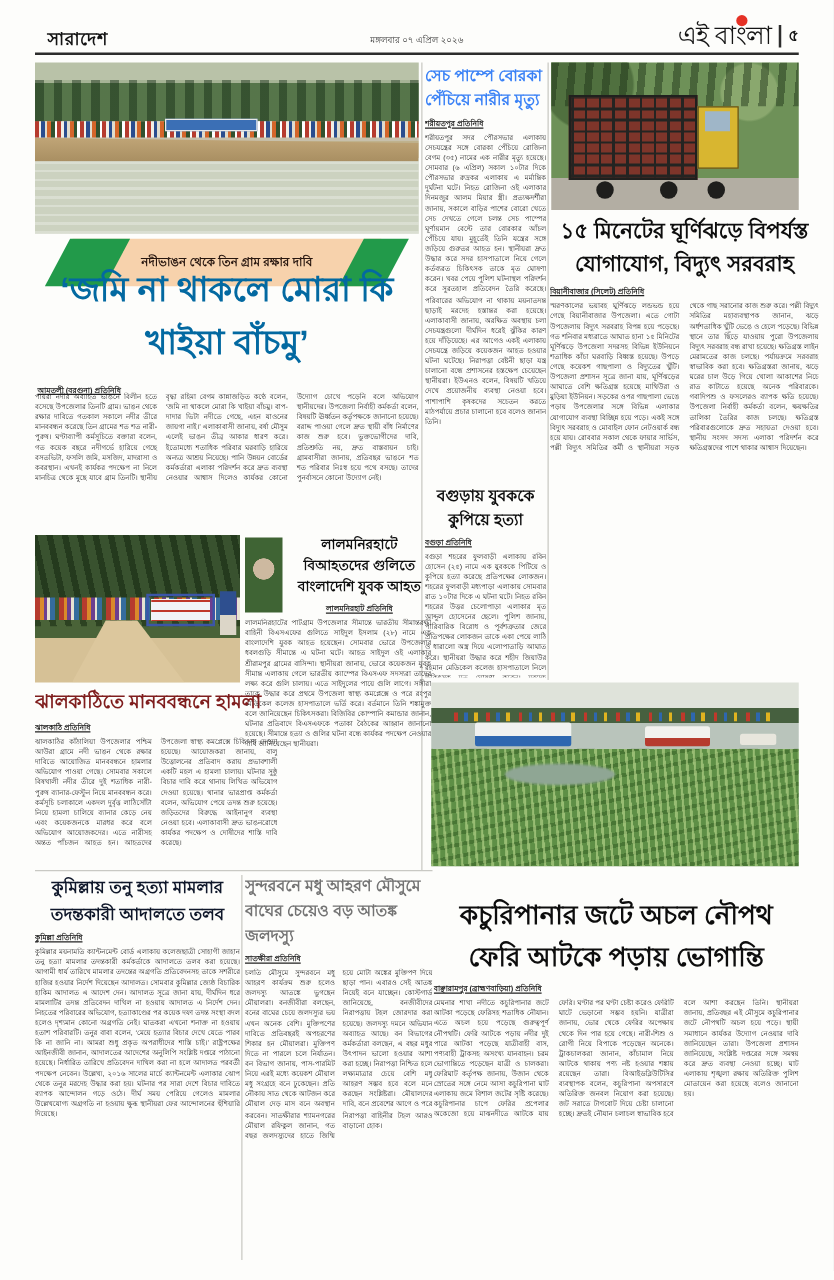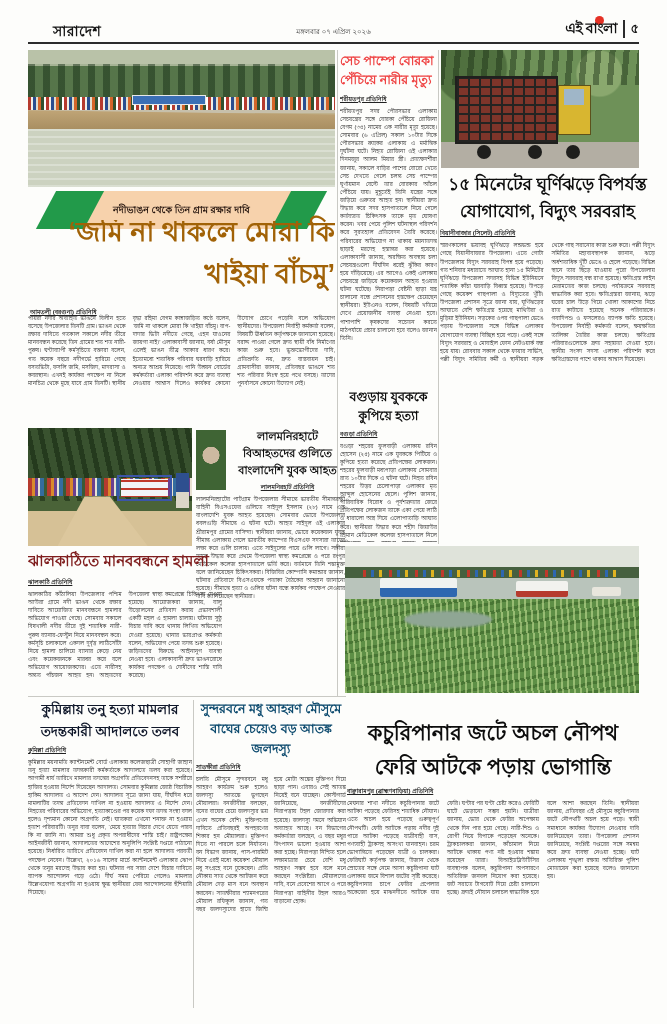--- a/index.html
+++ b/index.html
@@ -2,24 +2,24 @@
 <html><head>
 <meta charset="utf-8">
 <style>
   * { margin:0; padding:0; box-sizing:border-box; }
   html,body { background:#e9e9e9; }
   body { font-family:"Liberation Sans", sans-serif; }
   .page { position:relative; width:667px; height:1024px; background:#fdfdfb; margin:0 auto; overflow:hidden; color:#141414; }
 
   
   .masthead { position:absolute; left:28px; top:16px; width:611px; height:28px; border-bottom:2.5px solid #2c2c2c; }
-  .section-label { position:absolute; left:25px; top:4px; font-size:14px; font-weight:bold; letter-spacing:.5px; }
+  .section-label { position:absolute; left:10px; top:4px; font-size:14px; font-weight:bold; letter-spacing:.5px; }
   .date-line { position:absolute; left:0; right:0; top:10px; text-align:center; font-size:7px; color:#333; }
   .brand-wrap { position:absolute; right:0; top:0; height:26px; display:flex; align-items:center; gap:6px; }
-  .brand { position:relative; font-size:14px; font-weight:bold; letter-spacing:-.5px;margin-left:44px; }
+  .brand { position:relative; font-size:20px; font-weight:normal; letter-spacing:-.5px;margin-left:44px; }
   .brand-dot { position:absolute; width:9px; height:9px; border-radius:50%; background:#e53125; right:26%; top:-1px; z-index:0; }
   .brand-text { position:relative; z-index:1; }
   .brand-sep { width:1.5px; height:18px; background:#2c2c2c; }
   .page-num { font-size:13px; font-weight:bold; }
 
   
   .vrule { position:absolute; width:1px; background:#c9c9c4; }
   .hrule { position:absolute; height:1px; background:#c9c9c4; }
   .byline { font-size:6px; font-weight:bold; text-decoration:underline; color:#222; margin:3px 0 2px 0; }
   .body-text { font-size:5.6px; line-height:1.45; text-align:justify; color:#1c1c1c; overflow:hidden; }
@@ -36,38 +36,38 @@
   .p1-banner { position:absolute; left:34%; top:33%; width:24%; height:7%; background:#3b6fb5; border:1px solid #e8e8e8; }
   .p1-bank { position:absolute; left:0; top:44%; width:100%; height:14%;
     background:linear-gradient(180deg,#c0a577,#a98f62); clip-path:polygon(0 0,100% 22%,100% 100%,0 100%); }
   .p1-water { position:absolute; left:0; top:58%; width:100%; height:42%;
     background:repeating-linear-gradient(180deg, rgba(255,255,255,.28) 0 2px, rgba(0,0,0,0) 2px 7px); }
 
   .kicker { position:absolute; left:58px; top:191px; width:247px; height:38px; background:#f7d2ac; display:flex; align-items:center; justify-content:center; }
   .kicker::before { content:""; position:absolute; left:-12px; top:0; width:48px; height:100%; background:#229a4a; transform:skewX(-28deg); }
   .kicker::after { content:""; position:absolute; right:-12px; top:0; width:36px; height:100%; background:#229a4a; transform:skewX(-28deg); }
   .kicker-label { position:relative; z-index:2; font-size:9.5px; font-weight:bold; color:#27160f; background:#f7d2ac; padding:2px 14px; }
-  .main-headline { position:absolute; left:28px; top:212px; width:307px; height:90px; font-size:27px; line-height:1.55; font-weight:bold; text-align:right; color:#a16207; overflow:hidden; }
+  .main-headline { position:absolute; left:28px; top:212px; width:307px; height:90px; font-size:27px; line-height:1.55; font-weight:bold; text-align:center; color:#0369a1; overflow:hidden; }
 
   .main-byline { position:absolute; left:30px; top:304px; }
   .main-body { position:absolute; left:28px; top:314px; width:307px; height:112px; column-count:3; column-gap:7px; }
 
   .photo2 { left:28px; top:428px; width:164px; height:118px;
     background:linear-gradient(180deg,#39522f 0 55%,#4a6338 55% 70%,#d6c196 70% 100%); }
   .p2-leaves { position:absolute; inset:0; background:repeating-linear-gradient(78deg, rgba(16,34,12,.5) 0 5px, rgba(0,0,0,0) 5px 12px); height:62%; }
   .p2-path { position:absolute; left:18%; bottom:0; width:55%; height:42%; background:#dcc79d; clip-path:polygon(30% 0,58% 0,100% 100%,0 100%); }
   .p2-people { position:absolute; left:0; top:42%; width:100%; height:16%;
     background:repeating-linear-gradient(90deg,#b63b2e 0 4px,#d98a2b 4px 7px,#6c3f8f 7px 10px,#e8e2d2 10px 12px,#356c9e 12px 16px,#3c5a35 16px 19px); }
   .p2-banner { position:absolute; right:12%; top:40%; width:34%; height:22%; background:#f2f4f7; border:2px solid #3b55a8;
     background-image:repeating-linear-gradient(180deg, rgba(0,0,0,0) 0 3px, #c0392b 3px 5px, rgba(0,0,0,0) 5px 8px); background-clip:content-box; padding:2px; }
   .p2-man { position:absolute; right:2%; top:38%; width:8%; height:30%; background:linear-gradient(180deg,#2e4f8f 0 55%,#dcd6c8 55% 100%); }
 
   
   .pump-block { left:340px; top:52px; width:97px; height:336px; }
-  .pump-headline { font-size:12.5px; line-height:1.55; font-weight:bold; color:#ef4444; }
+  .pump-headline { font-size:12.5px; line-height:1.55; font-weight:bold; color:#3b82f6; }
   .bogura-block { left:340px; top:388px; width:97px; height:156px; }
   .bogura-headline { font-size:12.5px; line-height:1.5; font-weight:bold; text-align:center; color:#0d0d0d; }
 
   
   .photo3 { left:441px; top:50px; width:198px; height:118px;
     background:radial-gradient(circle at 80% 20%, #8aa86e 0 12%, rgba(0,0,0,0) 13%),
                radial-gradient(circle at 15% 15%, #50703f 0 18%, rgba(0,0,0,0) 19%),
                linear-gradient(180deg,#6e9158 0 78%,#b3aea3 78% 100%); }
   .p3-foliage { position:absolute; inset:0; height:30%; background:repeating-linear-gradient(95deg, rgba(25,45,20,.45) 0 6px, rgba(0,0,0,0) 6px 14px); }
   .p3-crates { position:absolute; left:7%; top:22%; width:52%; height:58%; background:#7e352a; border:2px solid #20201e;
@@ -88,21 +88,21 @@
 
   
   .jhalo-block { left:28px; top:549px; width:194px; height:147px; }
   .jhalo-headline { font-size:15px; font-weight:bold; white-space:nowrap; color:#7f1d1d; }
   .jhalo-body { column-count:2; column-gap:7px; height:112px; }
 
   
   .tonu-block { left:28px; top:699px; width:164px; height:309px; }
   .tonu-headline { font-size:13.5px; line-height:1.6; font-weight:bold; text-align:center; color:#0f172a; }
   .sundar-block { left:196px; top:699px; width:150px; height:309px; }
-  .sundar-headline { font-size:12.5px; line-height:1.6; font-weight:bold; text-align:center; color:#0c4a6e; }
+  .sundar-headline { font-size:12.5px; line-height:1.6; font-weight:bold; color:#737373; }
   .sundar-body { column-count:2; column-gap:6px; height:240px; }
 
   
   .photo4 { left:345px; top:546px; width:294px; height:147px;
     background:linear-gradient(180deg,#dfe3da 0 14%,#46603f 14% 22%,#b9c4bb 22% 36%,#5e8f46 36% 100%); }
   .p4-flags { position:absolute; left:6%; top:16%; width:88%; height:5%;
     background:repeating-linear-gradient(90deg,#c0392b 0 3px, rgba(0,0,0,0) 3px 8px, #2e67b0 8px 11px, rgba(0,0,0,0) 11px 16px, #e0b320 16px 19px, rgba(0,0,0,0) 19px 26px); }
   .p4-ferry { position:absolute; left:12%; top:22%; width:26%; height:13%; background:linear-gradient(180deg,#f0f2f0 0 55%,#2e67b0 55% 100%); border-radius:2px; }
   .p4-launch { position:absolute; left:58%; top:24%; width:18%; height:11%; background:linear-gradient(180deg,#f2f2ee 0 60%,#b63b2e 60% 100%); border-radius:2px; }
   .p4-boat { position:absolute; left:84%; top:28%; width:10%; height:6%; background:#e8e6dd; border-radius:2px; }

